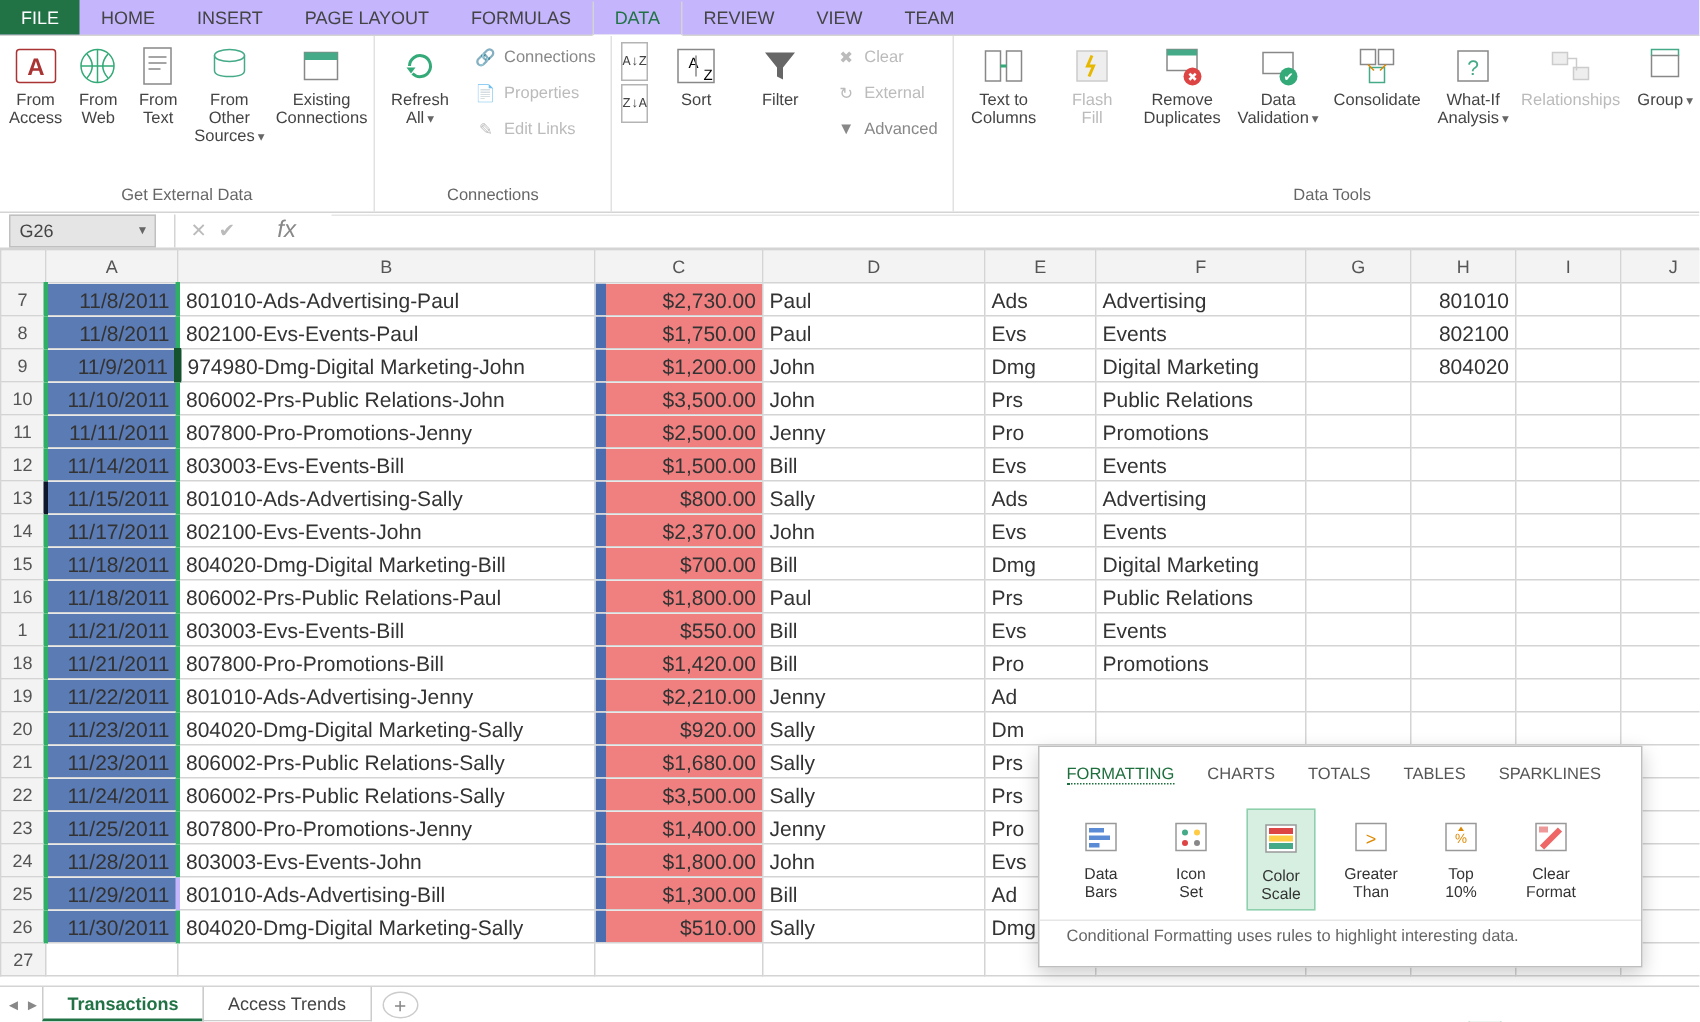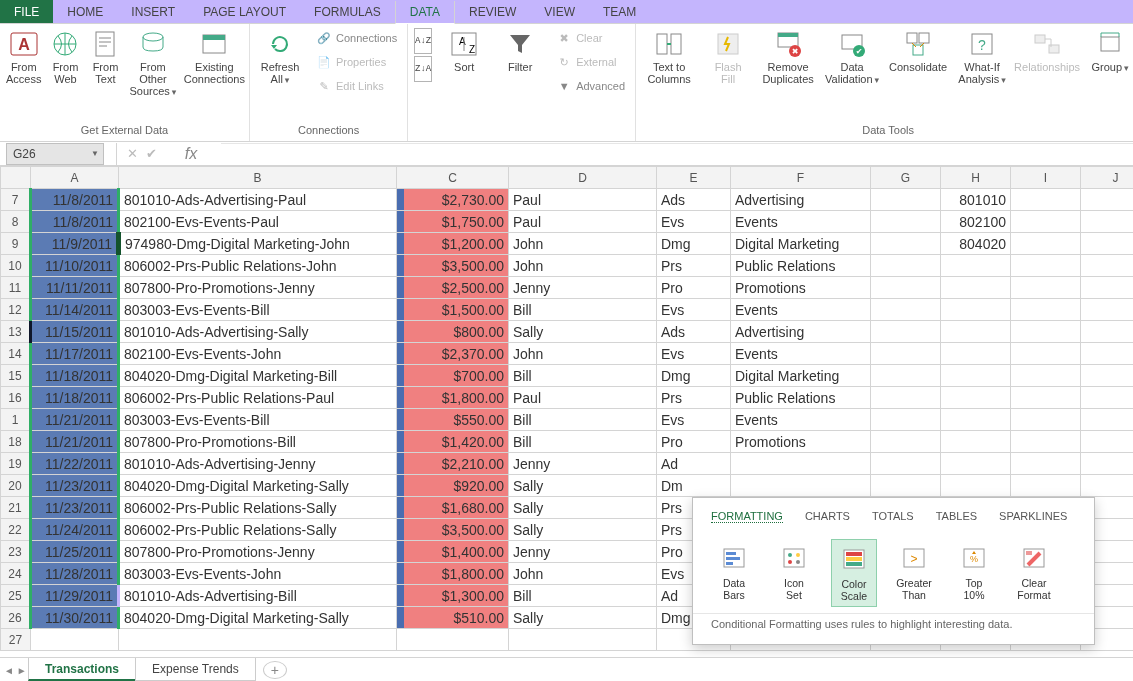--- a/index.html
+++ b/index.html
@@ -702,15 +702,15 @@
 <div class="qa-launch" style="position:absolute; right:228px; bottom:30px;">
   <svg width="14" height="14">
       <rect x="1" y="1" width="12" height="12" fill="none" stroke="#3a7"></rect>
       <path d="M4 10l3-3 2 2 3-4" fill="none" stroke="#3a7"></path>
     </svg>
 </div>
 
 <div class="sheet-tabs">
   <div class="sheet-nav">◄ ►</div>
   <div class="sheet-tab active">Transactions</div>
-  <div class="sheet-tab">Expense Trends</div>
+  <div class="sheet-tab">Access Trends</div>
   <div class="add-sheet">+</div>
 </div>
 
 </body></html>

